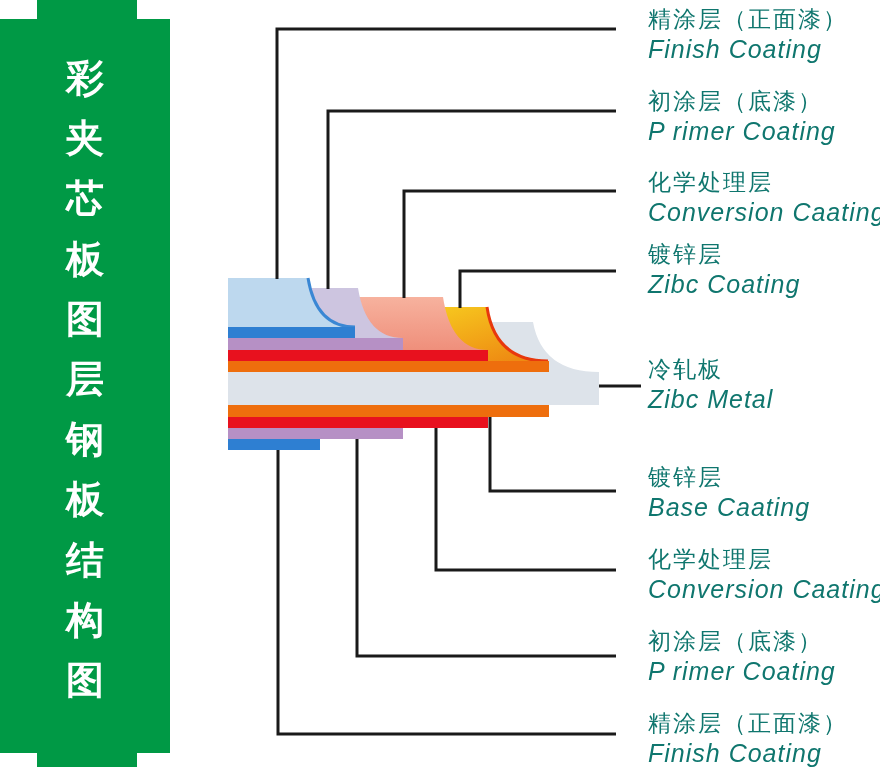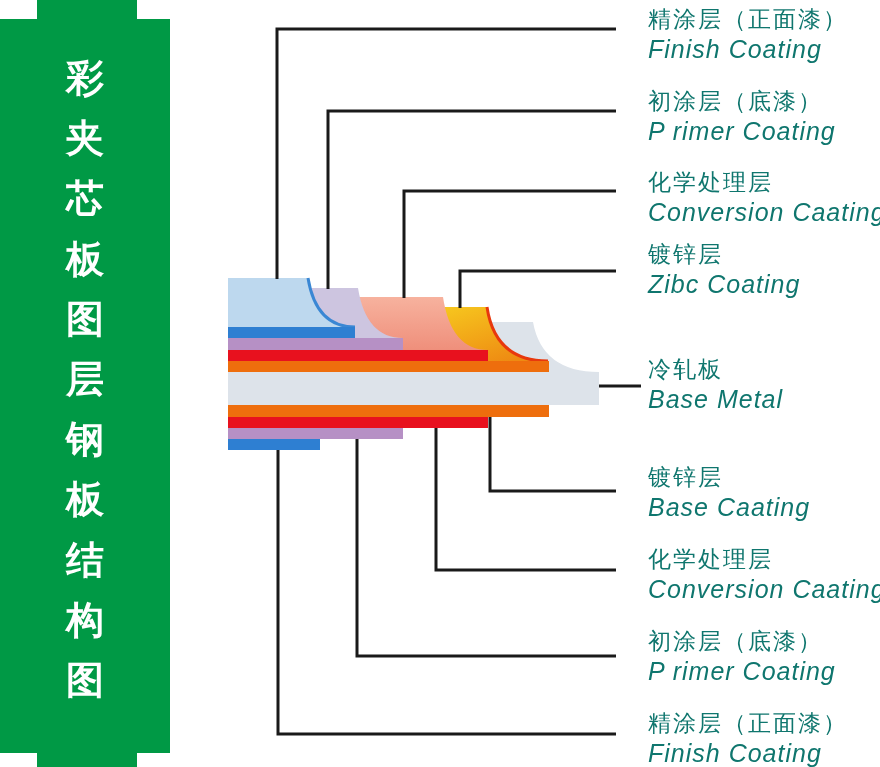--- a/index.html
+++ b/index.html
@@ -108,21 +108,21 @@
   <div class="label" style="top:167px">
     <div class="zh">化学处理层</div>
     <div class="en">Conversion Caating</div>
   </div>
   <div class="label" style="top:239px">
     <div class="zh">镀锌层</div>
     <div class="en">Zibc Coating</div>
   </div>
   <div class="label" style="top:354px">
     <div class="zh">冷轧板</div>
-    <div class="en">Base Metal</div>
+    <div class="en">Zibc Metal</div>
   </div>
   <div class="label" style="top:462px">
     <div class="zh">镀锌层</div>
     <div class="en">Base Caating</div>
   </div>
   <div class="label" style="top:544px">
     <div class="zh">化学处理层</div>
     <div class="en">Conversion Caating</div>
   </div>
   <div class="label" style="top:626px">

